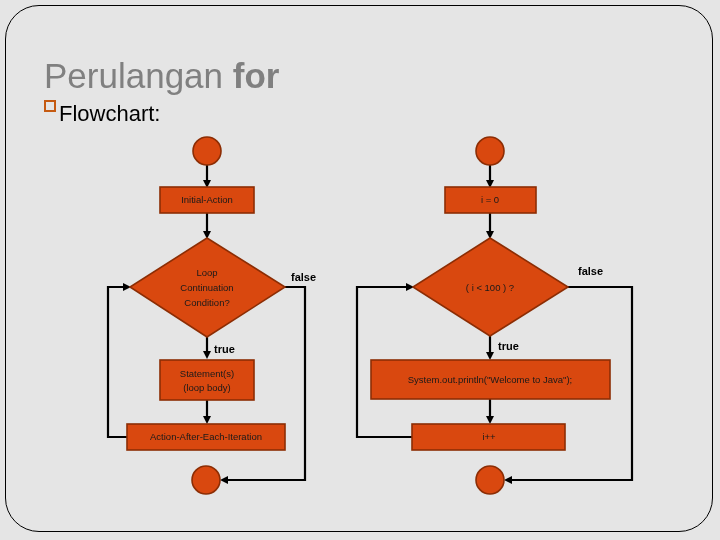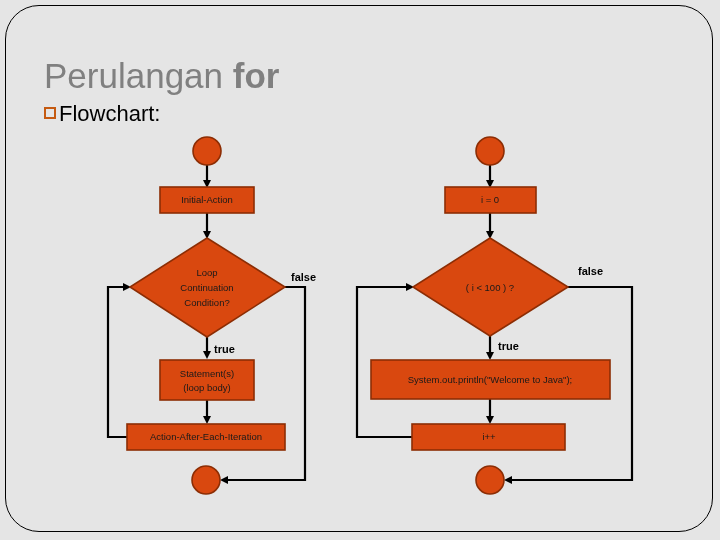--- a/index.html
+++ b/index.html
@@ -49,21 +49,21 @@
     color: #808080;
   }
   #subtitle {
     position: absolute;
     left: 44px;
     top: 101px;
     font-size: 22px;
     color: #000000;
     white-space: nowrap;
     display: flex;
-    align-items: center;
+    align-items: flex-start;
   }
   #subtitle .bullet {
     display: inline-block;
     width: 12px;
     height: 12px;
     border: 2px solid #C55A11;
     box-sizing: border-box;
     margin-right: 3px;
     position: relative;
     top: -1px;

